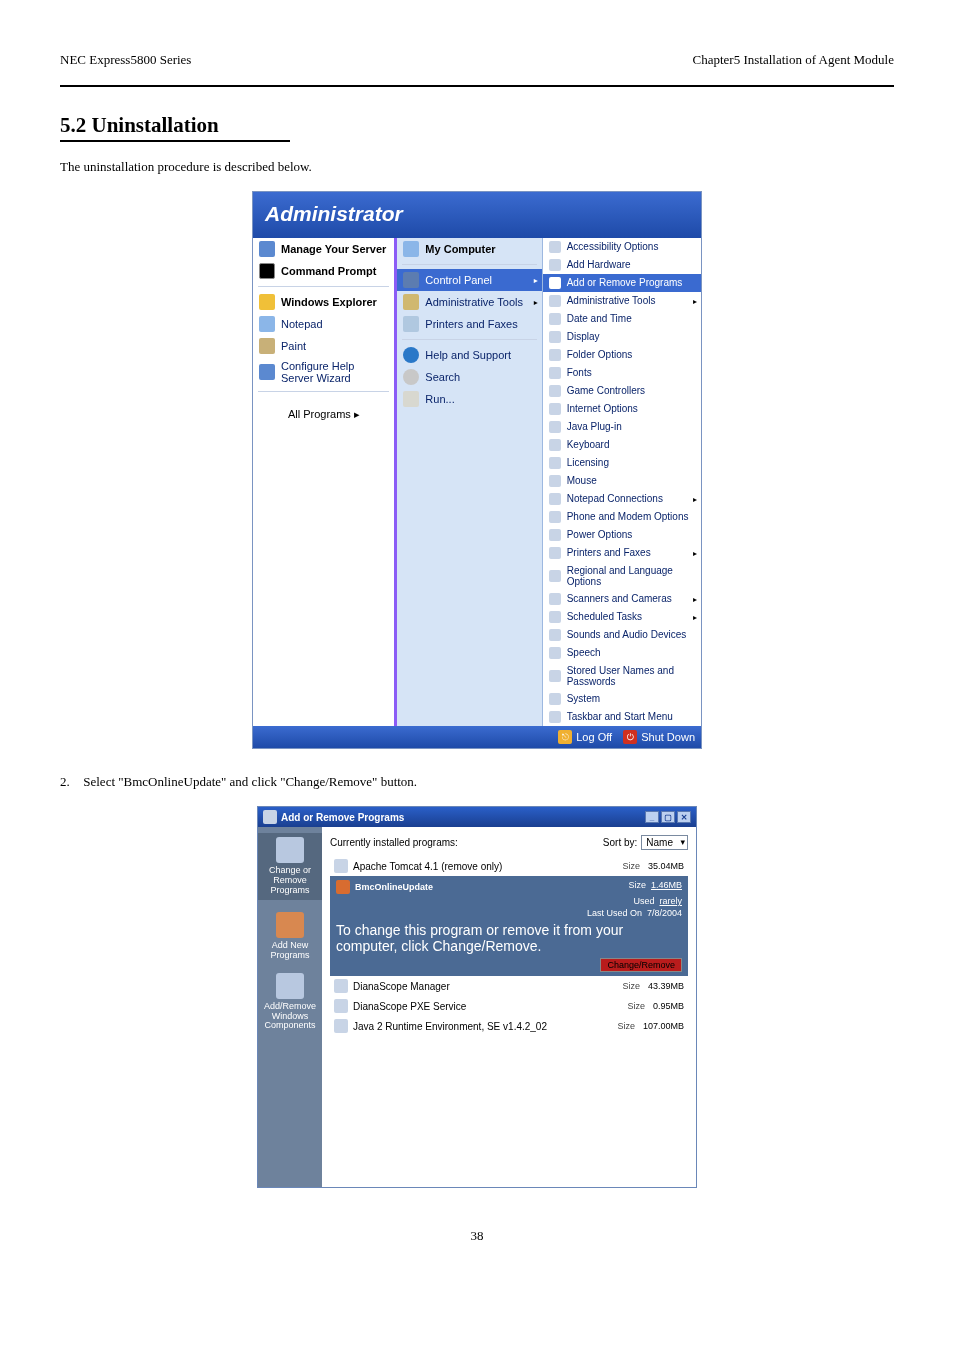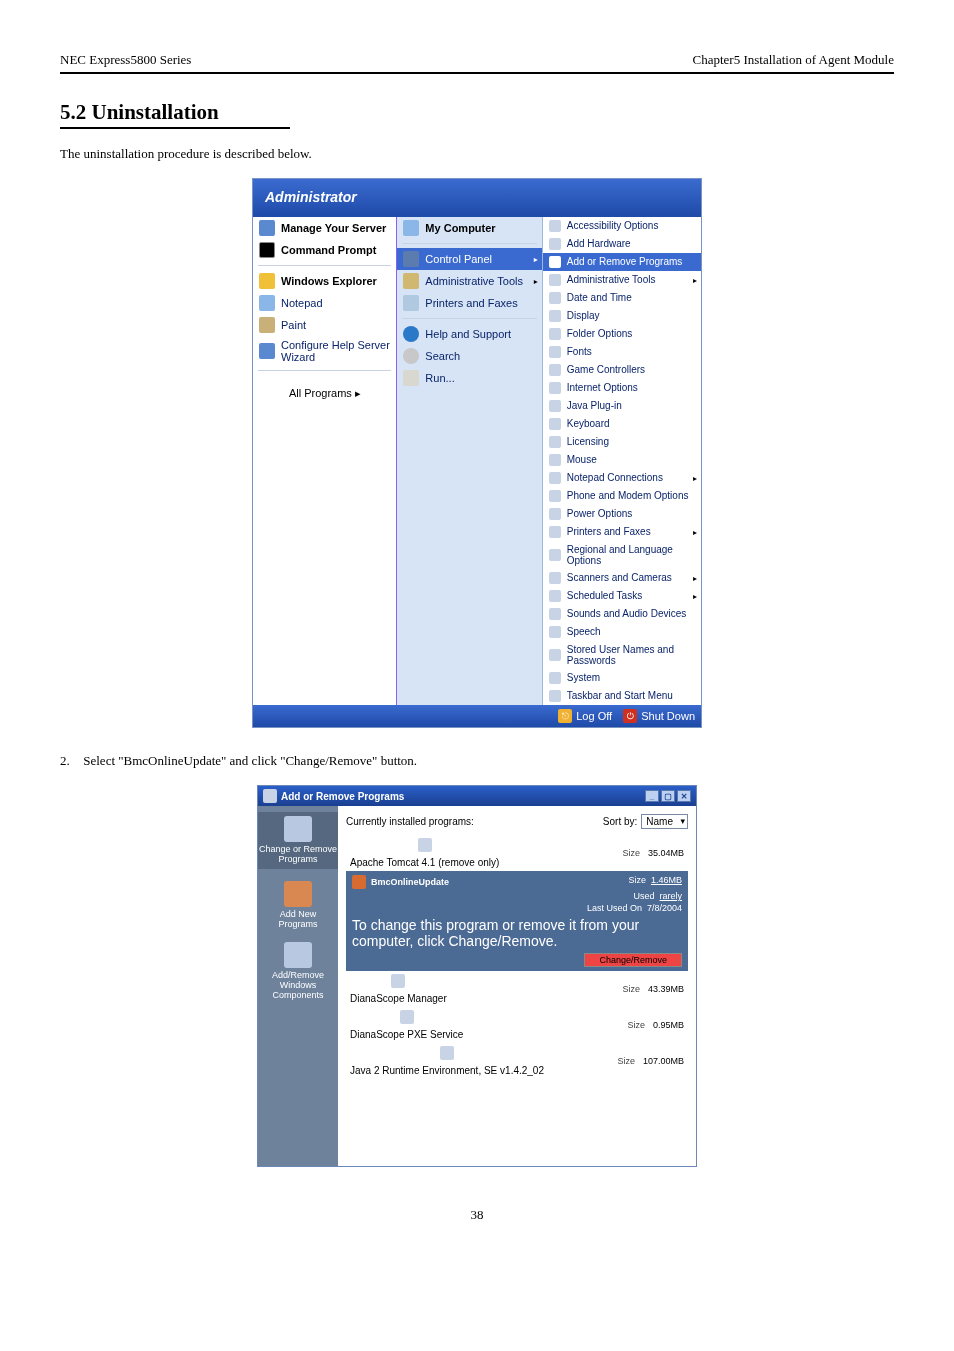--- a/index.html
+++ b/index.html
@@ -11,21 +11,21 @@
     width: 954px;
   }
   .page {
     padding: 52px 60px 40px 60px;
     position: relative;
   }
   .header-line {
     display: flex;
     justify-content: space-between;
     font-size: 13px;
-    margin-bottom: 4px;
+    margin-bottom: 17px;
   }
   .hr-thick { border: none; border-top: 2px solid #000; margin: 0 0 26px 0; }
   .section-title {
     font-size: 21px;
     font-weight: bold;
     margin: 0 0 2px 0;
   }
   .section-underline { border-bottom: 2px solid #000; width: 230px; margin-bottom: 16px; }
   .body-text { font-size: 13px; line-height: 1.45; }
   .body-text .step-label { display:inline-block; width:20px; }
@@ -41,31 +41,31 @@
     font-size: 11px;
     border: 1px solid #7a94c2;
     position: relative;
     background: #2f60d0;
   }
   .sm-header {
     background: linear-gradient(#3b6bd0,#1e4aa8);
     color: #fff;
     font-style: italic;
     font-weight: bold;
-    font-size: 14px;
+    font-size: 21px;
     padding: 10px 12px 12px 12px;
   }
   .sm-cols {
     display: flex;
     background: #fff;
   }
   .sm-left {
     width: 145px;
     background: #fff;
-    border-right: 1px solid #8b5cf6;
+    border-right: 3px solid #8b5cf6;
   }
   .sm-right {
     width: 145px;
     background: #d6e4f6;
   }
   .sm-submenu {
     width: 160px;
     background: #fff;
     border-left: 1px solid #9db8e0;
     font-size: 10px;
@@ -157,48 +157,48 @@
     font-weight: bold;
     padding: 3px 5px;
     display:flex;
     justify-content: space-between;
     align-items: center;
   }
   .arp-title-btns { display:flex; gap:2px; }
   .arp-tbtn { width:14px; height:12px; background:#bcd0f0; border:1px solid #5a78b0; font-size:8px; display:flex; align-items:center; justify-content:center; color:#1a3f90; }
   .arp-body { display:flex; height: 360px; }
   .arp-side {
-    width: 80px;
+    width: 64px;
     background: #6e829c;
     color:#fff;
     text-align:center;
     font-size: 9px;
     padding: 6px 2px;
   }
   .arp-side-item { margin-bottom: 12px; line-height: 1.1; }
   .arp-side-ic { width:28px; height:26px; margin:0 auto 3px auto; border-radius:3px; }
   .arp-side-item.sel { background:#55687f; padding-top:4px; padding-bottom:4px; margin-left:-2px; margin-right:-2px; }
   .arp-main { flex:1; padding: 8px 8px; position:relative; }
   .arp-top-row { display:flex; justify-content:space-between; align-items:center; margin-bottom:6px; }
   .arp-sort { display:flex; align-items:center; gap:4px; }
   .arp-select { border:1px solid #7a8aa0; padding:1px 14px 1px 4px; font-size:10px; background:#fff; position:relative; }
   .arp-select::after { content:"▾"; position:absolute; right:2px; top:1px; font-size:9px; }
   .arp-row { display:flex; justify-content:space-between; padding:3px 4px; align-items:center; }
-  .arp-row-left { display:flex; align-items:center; gap:5px;flex-direction:column; }
+  .arp-row-left { display:flex; align-items:center; gap:5px; }
   .arp-row .meta { display:flex; gap:8px; font-size:9px; }
   .arp-row .meta span:first-child { color:#444; }
   .arp-sel {
     background:#4b6a94; color:#fff; padding:4px 6px;
   }
   .arp-sel .line { display:flex; justify-content:space-between; font-size:9px; margin-bottom:2px; }
   .arp-sel .link { color:#fff; text-decoration:underline; }
   .arp-sel .desc { font-size:14px; margin:4px 0 4px 0; }
   .arp-change-btn {
-    background:#ef4444; border:1px solid #888; color:#000;
-    font-size:9px; padding:1px 14px; float:right;
+    background:#b91c1c; border:1px solid #888; color:#000;
+    font-size:9px; padding:1px 6px; float:right;
   }
   .arp-ic { width:14px; height:14px; border-radius:2px; background:#c8d4e6; flex-shrink:0; }
   .arp-ic.sun { background:#d86c30; }
 </style>
 </head>
 <body>
 
 <div class="page">
   <div class="header-line">
     <span>NEC Express5800 Series</span>

